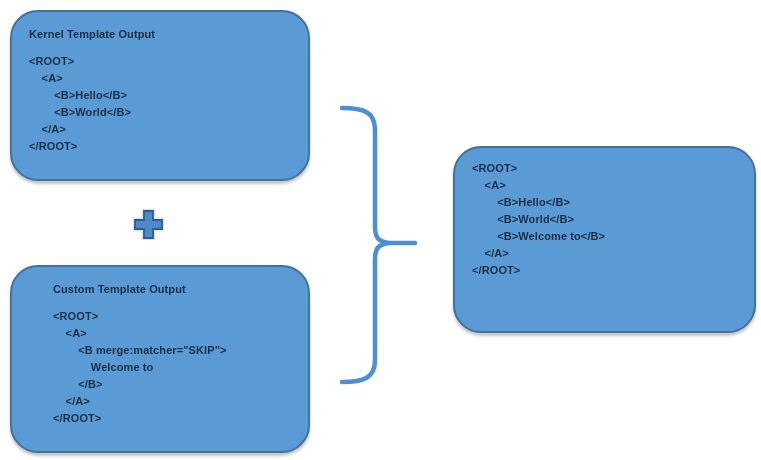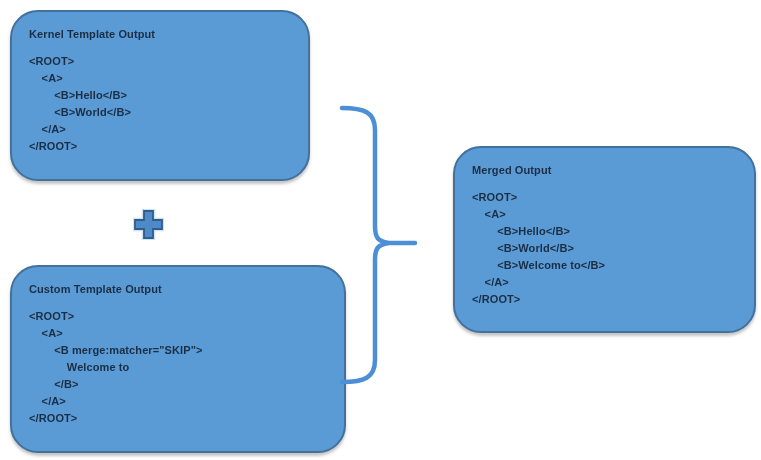--- a/index.html
+++ b/index.html
@@ -14,21 +14,21 @@
   .box {
     position: absolute;
     background: var(--box-fill, #5B9BD5);
     border: 2px solid var(--box-border, #41719C);
     border-radius: 28px;
     box-sizing: border-box;
     box-shadow: 0 3px 3px rgba(90,90,90,0.35);
     color: var(--text, #1B2E44);
   }
   .box-kernel { left: 10px;  top: 10px;  width: 300px; height: 171px; }
-  .box-custom { left: 10px;  top: 265px; width: 336px; height: 188px; }
+  .box-custom { left: 10px;  top: 265px; width: 300px; height: 188px; padding-left: 24px; }
   .box-merged { left: 453px; top: 146px; width: 303px; height: 187px; }
   .box-title {
     margin: 15px 0 0 17px;
     font-size: 11px;
     font-weight: 700;
     line-height: 14px;
     letter-spacing: 0.1px;
   }
   .box-code {
     margin: 12px 0 0 17px;
@@ -72,21 +72,20 @@
     &lt;/A&gt;
 &lt;/ROOT&gt;</div>
   </div>
 
   <svg class="operator op-brace" width="84" height="290" viewBox="0 0 84 290" aria-hidden="true">
     <path d="M 6 8 C 28 8 39 12 39 30 L 39 126 C 39 138 42 141 52 143 C 42 145 39 148 39 160 L 39 260 C 39 278 28 282 6 282" fill="none" stroke="var(--brace, #4C8FD6)" stroke-width="4.5" stroke-linecap="round" stroke-linejoin="round"></path>
     <path d="M 48 143 L 79 143" fill="none" stroke="var(--brace, #4C8FD6)" stroke-width="4.5" stroke-linecap="round"></path>
   </svg>
 
   <div class="box box-merged">
-    <div class="box-title">Merged Output</div>
     <div class="box-code">&lt;ROOT&gt;
     &lt;A&gt;
         &lt;B&gt;Hello&lt;/B&gt;
         &lt;B&gt;World&lt;/B&gt;
         &lt;B&gt;Welcome to&lt;/B&gt;
     &lt;/A&gt;
 &lt;/ROOT&gt;</div>
   </div>
 
 </div>

